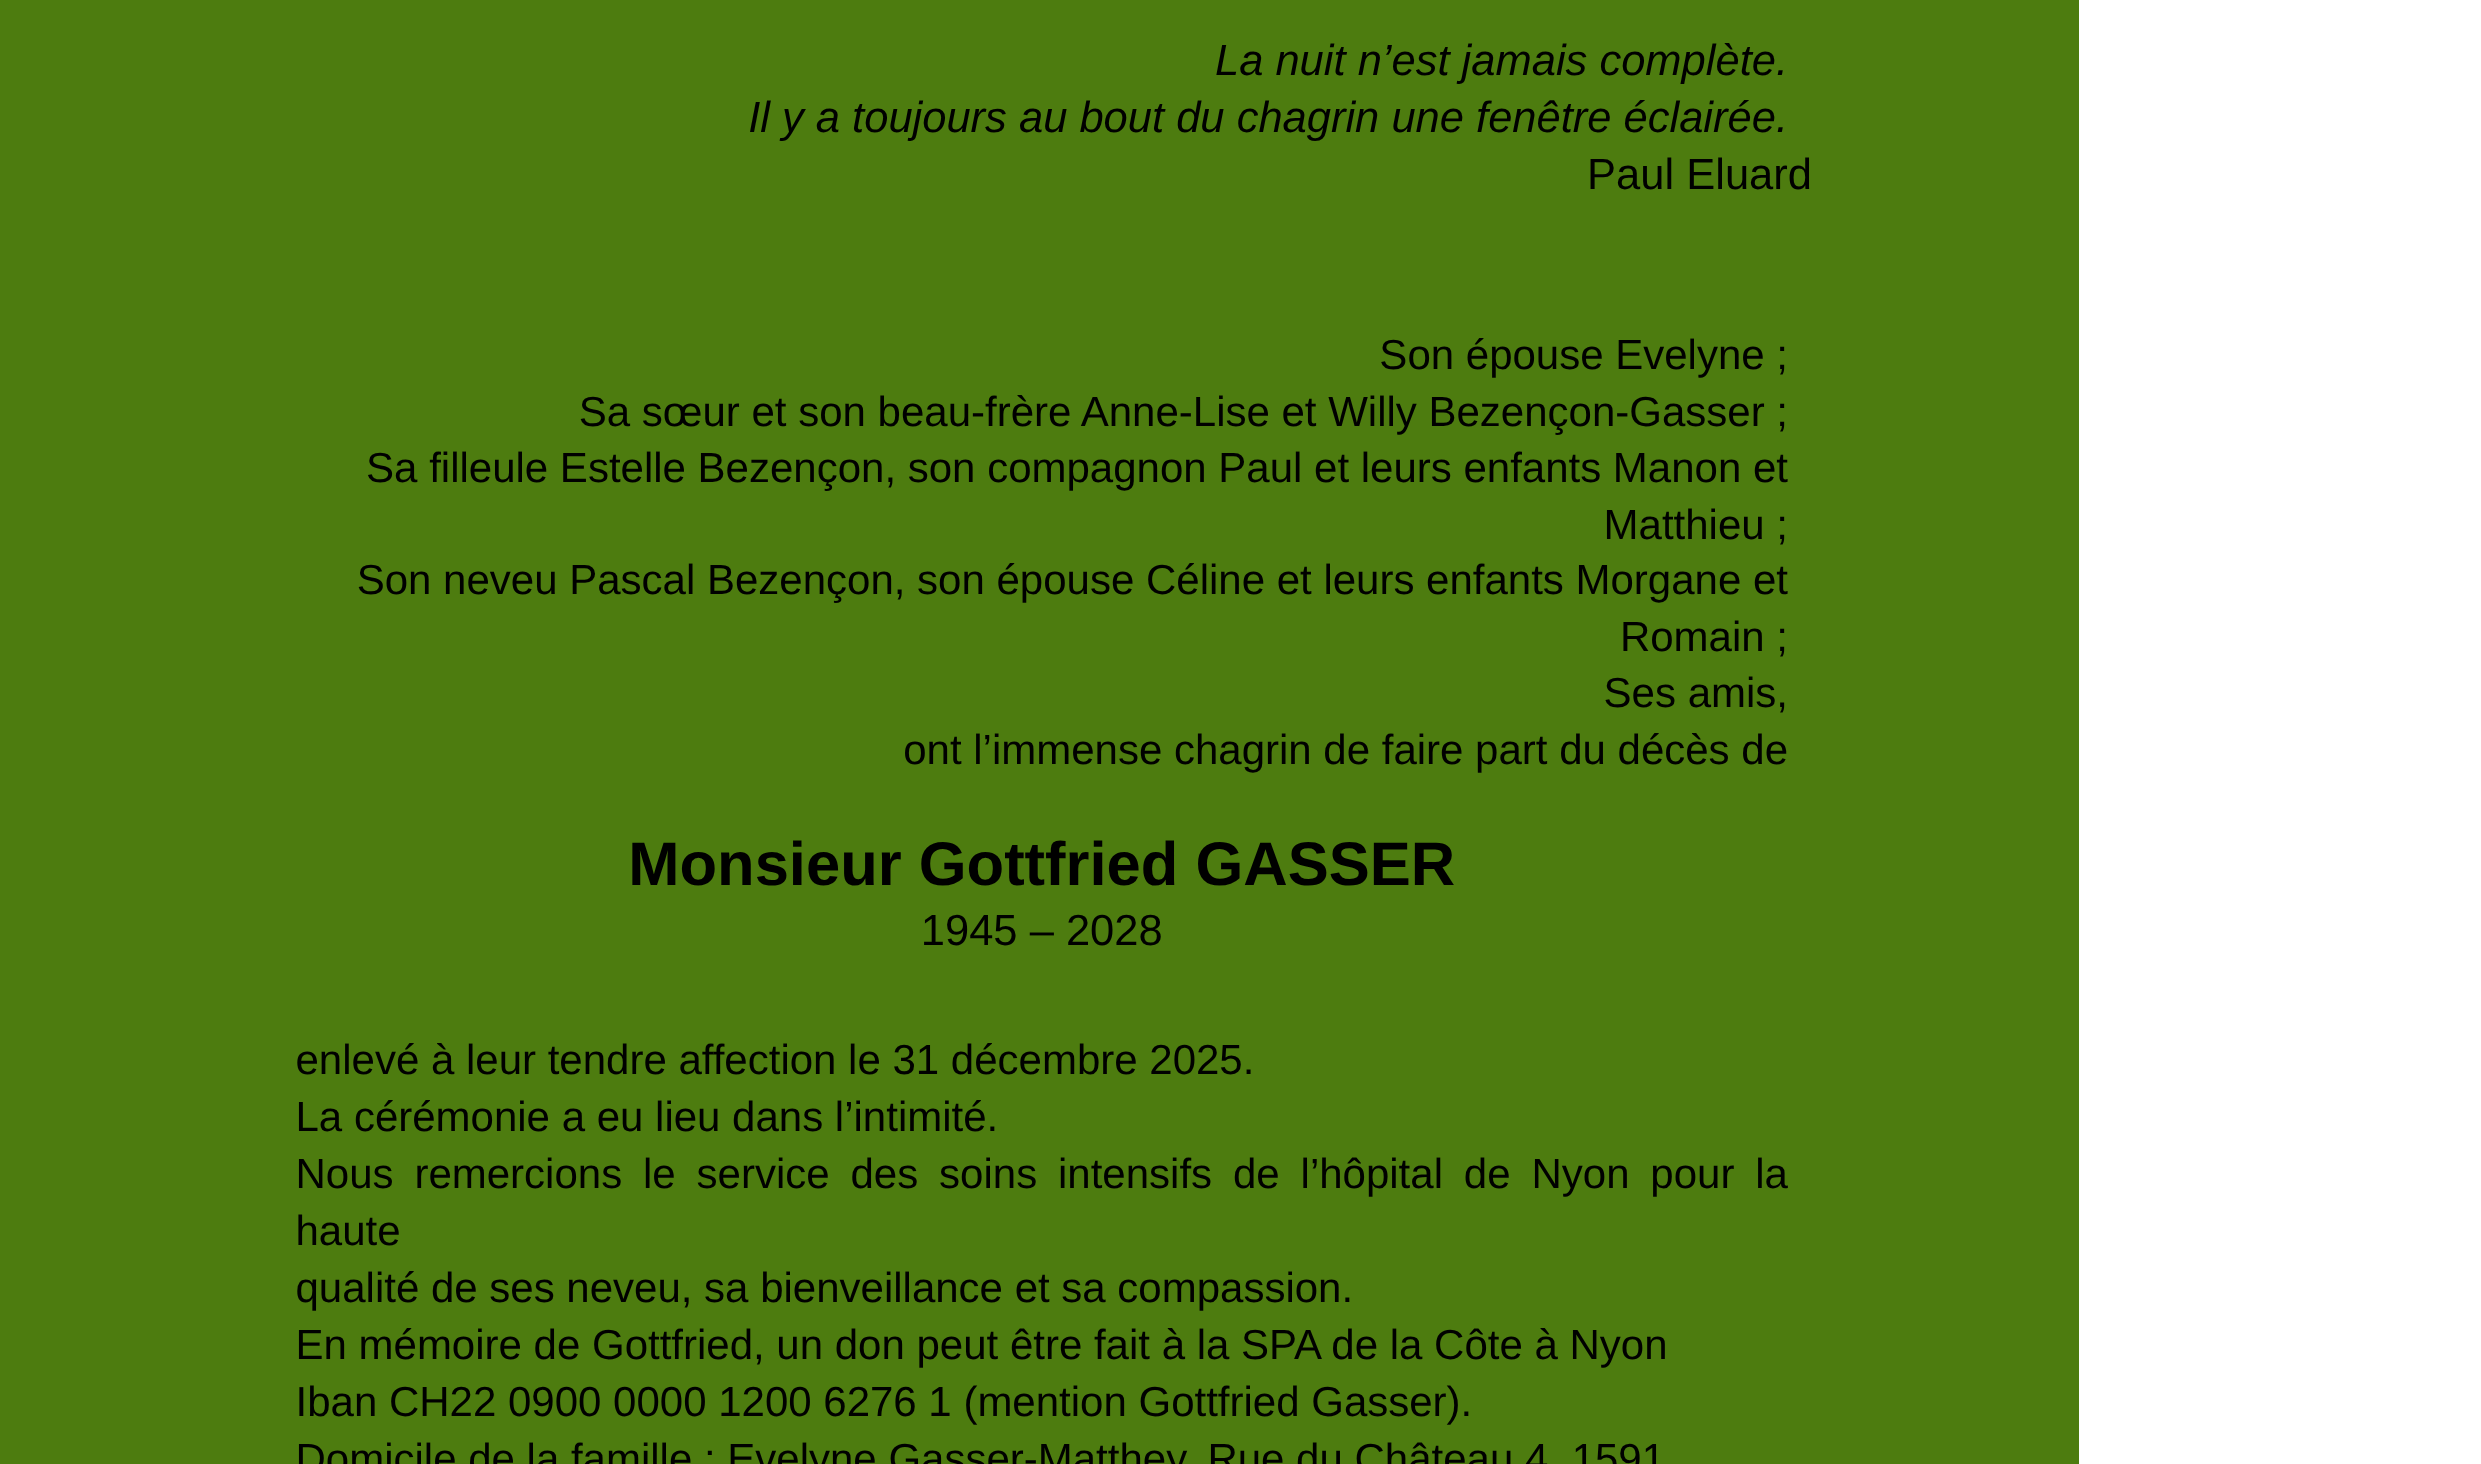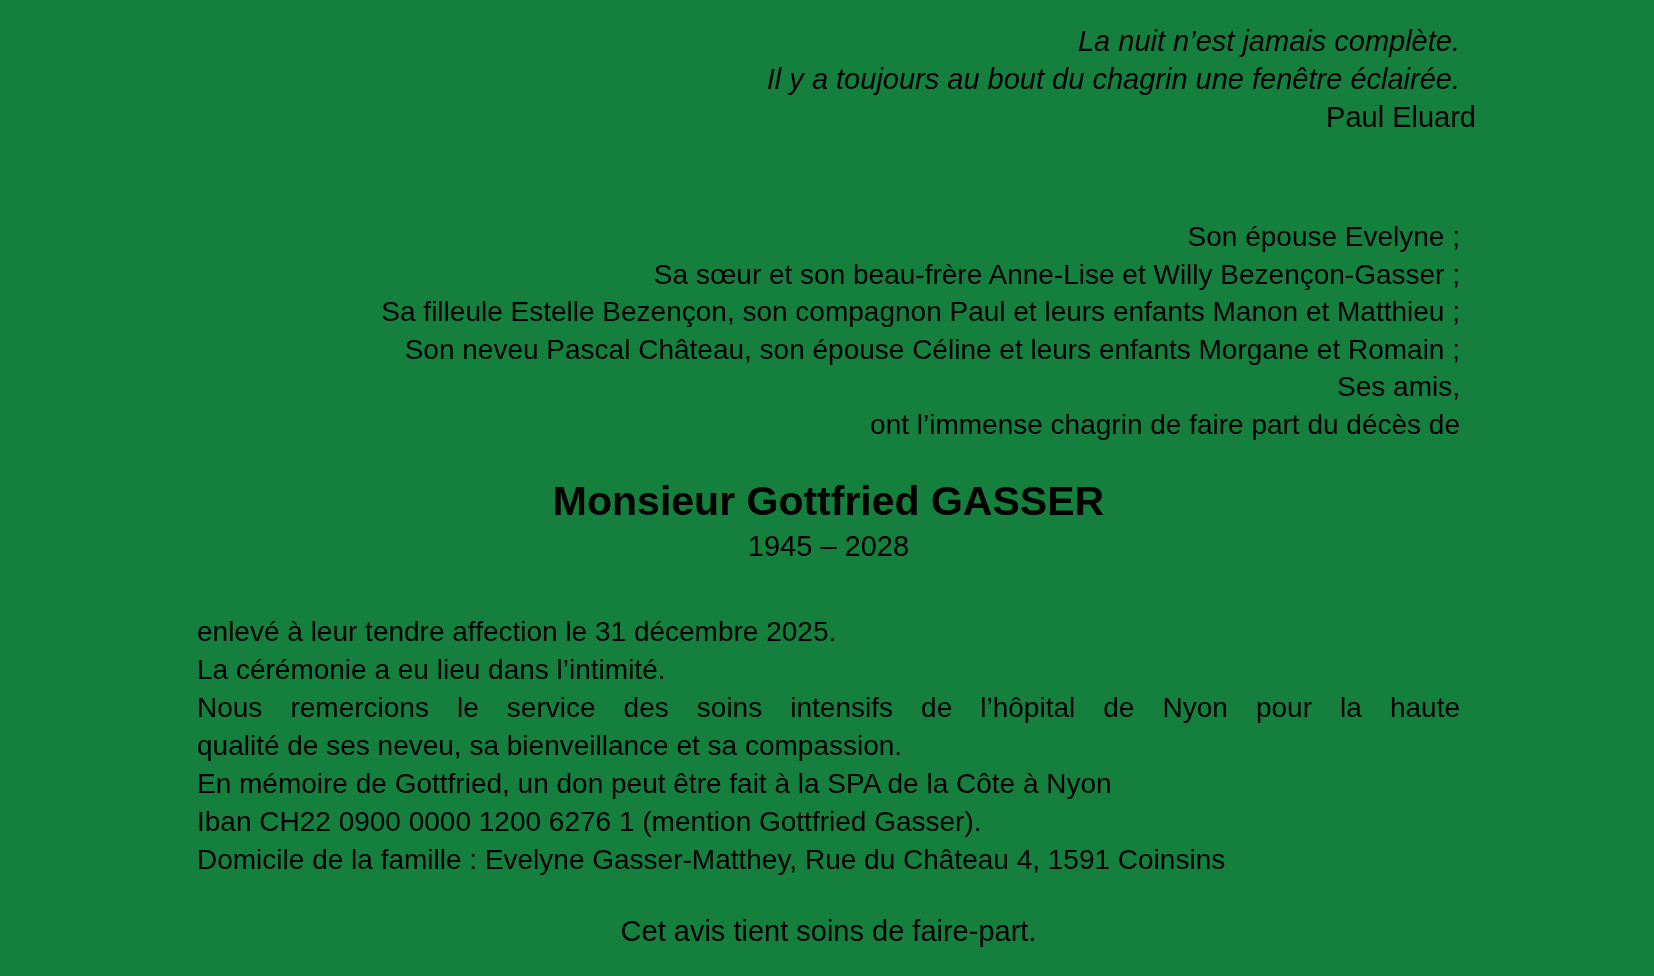--- a/index.html
+++ b/index.html
@@ -3,23 +3,23 @@
 <meta charset="utf-8">
 <title>Avis de décès</title>
 <style>
   html, body {
     margin: 0;
     padding: 0;
     background: #ffffff;
   }
   .page {
     position: relative;
-    width: 1654px;
+    width: 1386px;
     height: 976px;
-    background: #15803d;
+    background: #4d7c0f;
     color: #000000;
     font-family: "Liberation Sans", "DejaVu Sans", sans-serif;
     overflow: hidden;
   }
   .content {
     position: absolute;
     left: 197px;
     right: 194px;
     top: 0;
   }
@@ -81,21 +81,21 @@
     <div class="epigraph">
       <div class="quote-line">La nuit n’est jamais complète.</div>
       <div class="quote-line">Il y a toujours au bout du chagrin une fenêtre éclairée.</div>
       <div class="attribution">Paul Eluard</div>
     </div>
 
     <div class="family">
       <div>Son épouse Evelyne ;</div>
       <div>Sa sœur et son beau-frère Anne-Lise et Willy Bezençon-Gasser ;</div>
       <div>Sa filleule Estelle Bezençon, son compagnon Paul et leurs enfants Manon et Matthieu ;</div>
-      <div>Son neveu Pascal Château, son épouse Céline et leurs enfants Morgane et Romain ;</div>
+      <div>Son neveu Pascal Bezençon, son épouse Céline et leurs enfants Morgane et Romain ;</div>
       <div>Ses amis,</div>
       <div>ont l’immense chagrin de faire part du décès de</div>
     </div>
 
     <div class="deceased-name">Monsieur Gottfried GASSER</div>
     <div class="deceased-years">1945 – 2028</div>
 
     <div class="body-block">
       <div>enlevé à leur tendre affection le 31 décembre 2025.</div>
       <div>La cérémonie a eu lieu dans l’intimité.</div>

